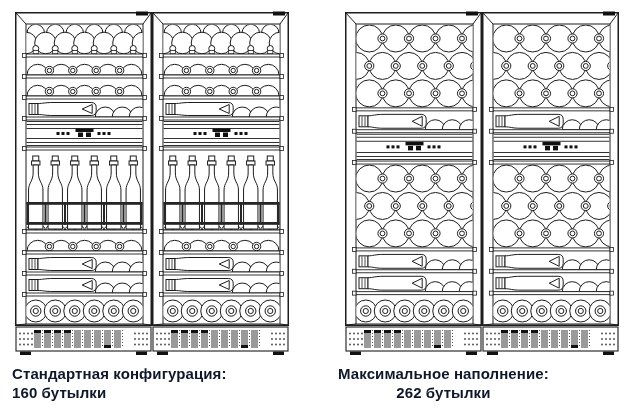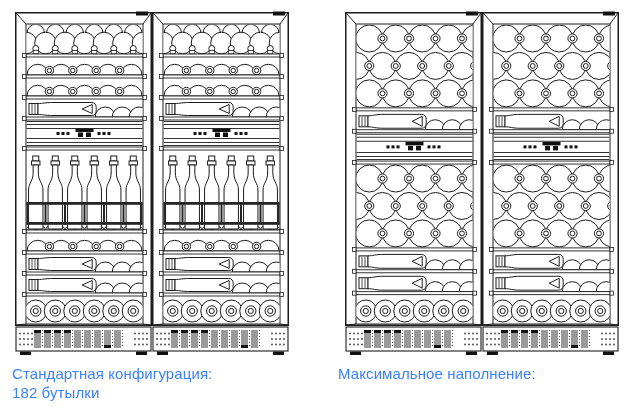--- a/index.html
+++ b/index.html
@@ -1,20 +1,20 @@
 <!DOCTYPE html>
 <html><head>
 <meta charset="utf-8">
 <style>
   html,body{margin:0;padding:0;background:#ffffff;}
   body{width:625px;height:416px;position:relative;overflow:hidden;
        font-family:"Liberation Sans", sans-serif;}
   #stage{position:absolute;left:0;top:0;width:625px;height:416px;}
-  .caption{position:absolute;font-weight:normal;font-size:15px;line-height:19px;
-           color:#3b82f6;letter-spacing:0.1px;white-space:nowrap;}
+  .caption{position:absolute;font-weight:bold;font-size:15px;line-height:19px;
+           color:#0f172a;letter-spacing:0.1px;white-space:nowrap;}
   #caption-standard{left:12px;top:364px;}
   #caption-maximum{left:338px;top:364px;text-align:center;}
 </style>
 </head>
 <body>
 
 <svg id="stage" xmlns="http://www.w3.org/2000/svg" viewBox="0 0 625 416">
   <defs id="defs">
       <clipPath id="clip-0-0">
         <rect x="26.5" y="24.5" width="116" height="299"></rect>
@@ -1126,17 +1126,18 @@
       <rect x="571" y="345" width="7" height="3" fill="#111"></rect>
       <rect x="581" y="330" width="7" height="18" fill="#9a9a9a"></rect>
       <line x1="589.5" y1="330" x2="589.5" y2="348" stroke="#555" stroke-width="1" stroke-dasharray="1,2"></line>
       <rect x="487" y="351.5" width="11" height="3.5" fill="#111"></rect>
       <rect x="603" y="351.5" width="11" height="3.5" fill="#111"></rect>
     </g>
   </svg>
 
 <div class="caption" id="caption-standard">
   <div>Стандартная конфигурация:</div>
-  <div>182 бутылки</div>
+  <div>160 бутылки</div>
 </div>
 <div class="caption" id="caption-maximum">
   <div>Максимальное наполнение:</div>
+  <div>262 бутылки</div>
 </div>
 
 </body></html>

